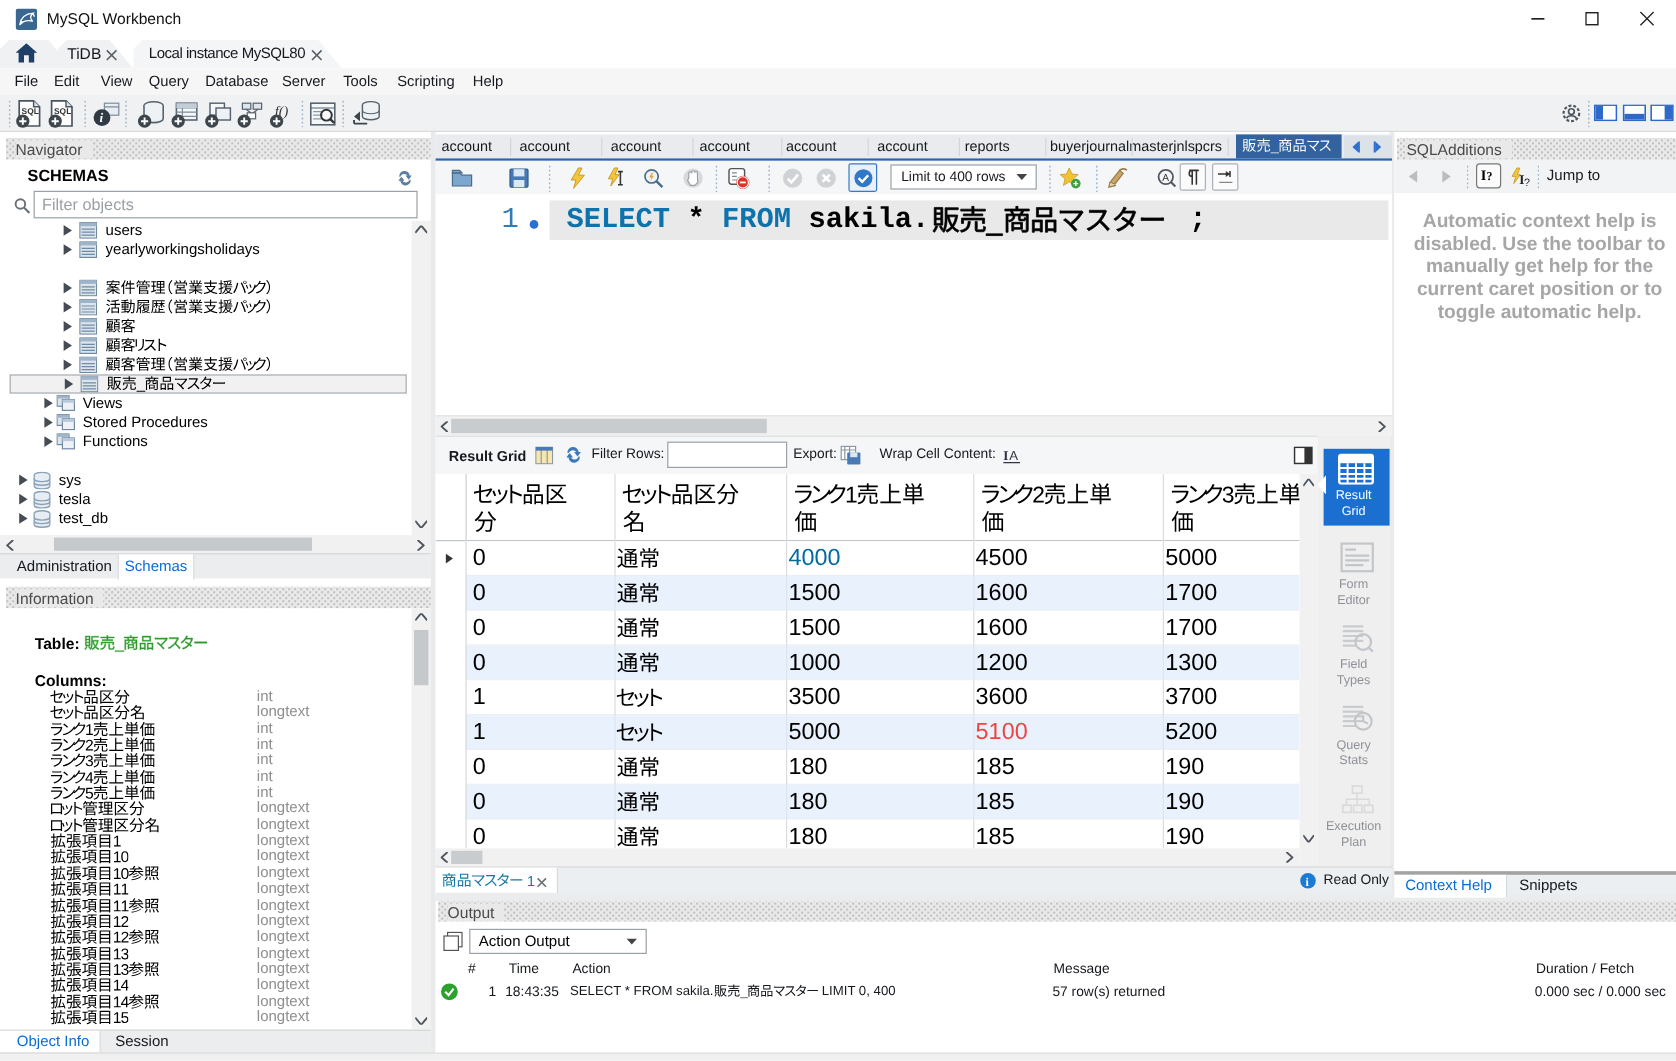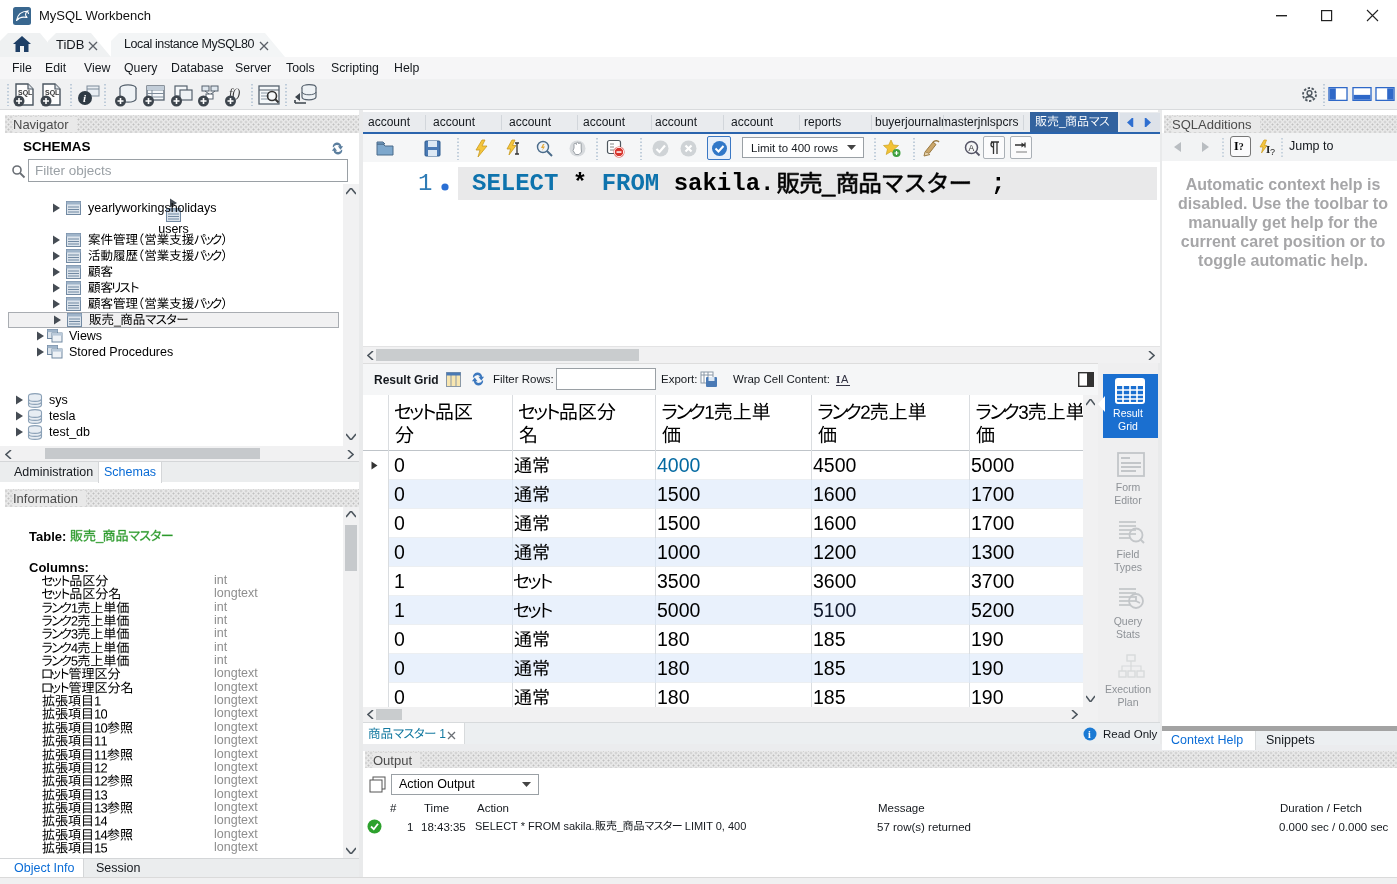--- a/index.html
+++ b/index.html
@@ -166,21 +166,21 @@
 <path d="M3 6 A5 5 0 0 1 13 5 L15 5 L12 9 L9 5 L11 5 A4 4 0 0 0 4 6 Z" fill="#5b7e9e"></path>
 <path d="M14 9 A5 5 0 0 1 4 10 L2 10 L5 6 L8 10 L6 10 A4 4 0 0 0 13 9 Z" fill="#5b7e9e"></path>
 </svg>
 <svg class="ab" style="left:11px;top:31px" width="15" height="15" viewBox="0 0 15 15">
 <circle cx="6" cy="6" r="4" fill="none" stroke="#6a6f75" stroke-width="1.6"></circle>
       <path d="M9 9 L13.5 13.5" stroke="#6a6f75" stroke-width="1.8"></path>
     </svg>
 <div class="ab" style="left:28px;top:26px;width:320px;height:23px;border:1px solid #9aa0a5;background:#fff;font-size:13.5px;color:#9aa0a5;line-height:21px;padding-left:6px">Filter objects</div>
 </div>
 <div class="ab" style="left:0;top:184px;width:342px;height:262px;background:#fff;overflow:hidden">
-<div class="row ab" style="left:8px;top:14px;width:331px;height:16px;flex-direction:column;">
+<div class="row ab" style="left:8px;top:0px;width:331px;height:16px;">
       <div style="width:44px"></div>
       <svg width="9" height="10" viewBox="0 0 9 10" style="flex:none">
         <path d="M1 0.5 L8 5 L1 9.5 Z" fill="#454c54"></path>
       </svg>
       <div style="width:5px"></div>
       <svg width="15" height="14" viewBox="0 0 15 14" style="flex:none">
 <rect x="0.5" y="0.5" width="14" height="13" fill="#dce4ec" stroke="#7189a2"></rect>
 <rect x="0.5" y="0.5" width="14" height="3" fill="#9fb4c9"></rect>
 <path d="M2 6 L13 6 M2 8.5 L13 8.5 M2 11 L13 11" stroke="#7189a2" stroke-width="1"></path>
 </svg>
@@ -368,20 +368,35 @@
       </svg>
       <div style="width:2px"></div>
       <svg width="16" height="14" viewBox="0 0 16 14" style="flex:none">
 <rect x="0.5" y="0.5" width="10" height="9" fill="#dce4ec" stroke="#7189a2"></rect>
 <rect x="0.5" y="0.5" width="10" height="2.6" fill="#9fb4c9"></rect>
 <rect x="5" y="4" width="10" height="9" fill="#eef2f6" stroke="#7189a2"></rect>
 <rect x="5" y="4" width="10" height="2.6" fill="#b9c9d9"></rect>
 </svg>
       <div style="width:6px"></div>
       <span style="font-size:12.5px;color:#000">Stored Procedures</span>
+    </div>
+<div class="row ab" style="left:8px;top:176px;width:331px;height:16px;">
+      <div style="width:28px"></div>
+      <svg width="9" height="10" viewBox="0 0 9 10" style="flex:none">
+        <path d="M1 0.5 L8 5 L1 9.5 Z" fill="#454c54"></path>
+      </svg>
+      <div style="width:2px"></div>
+      <svg width="16" height="14" viewBox="0 0 16 14" style="flex:none">
+<rect x="0.5" y="0.5" width="10" height="9" fill="#dce4ec" stroke="#7189a2"></rect>
+<rect x="0.5" y="0.5" width="10" height="2.6" fill="#9fb4c9"></rect>
+<rect x="5" y="4" width="10" height="9" fill="#eef2f6" stroke="#7189a2"></rect>
+<rect x="5" y="4" width="10" height="2.6" fill="#b9c9d9"></rect>
+</svg>
+      <div style="width:6px"></div>
+      <span style="font-size:12.5px;color:#000">Functions</span>
     </div>
 <div class="row ab" style="left:8px;top:208px;width:331px;height:16px;">
       <div style="width:7px"></div>
       <svg width="9" height="10" viewBox="0 0 9 10" style="flex:none">
         <path d="M1 0.5 L8 5 L1 9.5 Z" fill="#454c54"></path>
       </svg>
       <div style="width:3px"></div>
       <svg width="16" height="15" viewBox="0 0 16 15" style="flex:none">
 <ellipse cx="8" cy="3" rx="6.5" ry="2.4" fill="#e7edf3" stroke="#8ba1b7" stroke-width="1.1"></ellipse>
 <path d="M1.5 3 L1.5 12 A6.5 2.4 0 0 0 14.5 12 L14.5 3" fill="#e7edf3" stroke="#8ba1b7" stroke-width="1.1"></path>
@@ -1104,21 +1119,21 @@
 <div class="ab" style="left:25px;top:201px;width:1px;height:29px;background:#dadde0"></div>
 <span class="ab" style="left:31px;top:206px;font-size:19.5px;line-height:19px;color:#000">1</span>
 <div class="ab" style="left:151px;top:206px">
       <svg class="jp" width="37.8" height="19.8" viewBox="0 -880 2100 1100" fill="#000">
         <use href="#u30bb" x="-80"></use>
         <use href="#u30c3" x="630"></use>
         <use href="#u30c8" x="1260"></use>
       </svg>
     </div>
 <span class="ab" style="left:294px;top:206px;font-size:19.5px;line-height:19px;color:#000">5000</span>
-<span class="ab" style="left:450px;top:206px;font-size:19.5px;line-height:19px;color:#0f172a">5100</span>
+<span class="ab" style="left:450px;top:206px;font-size:19.5px;line-height:19px;color:#ef4444">5100</span>
 <span class="ab" style="left:608px;top:206px;font-size:19.5px;line-height:19px;color:#000">5200</span>
 <div class="ab" style="left:149px;top:201px;width:1px;height:29px;background:#dce6f2"></div>
 <div class="ab" style="left:292px;top:201px;width:1px;height:29px;background:#dce6f2"></div>
 <div class="ab" style="left:448px;top:201px;width:1px;height:29px;background:#dce6f2"></div>
 <div class="ab" style="left:606px;top:201px;width:1px;height:29px;background:#dce6f2"></div>
 
 <div class="ab" style="left:25px;top:230px;width:695px;height:29px;background:#ffffff;border-bottom:1px solid #eceff2"></div>
 <div class="ab" style="left:25px;top:230px;width:1px;height:29px;background:#dadde0"></div>
 <span class="ab" style="left:31px;top:235px;font-size:19.5px;line-height:19px;color:#000">0</span>
 <div class="ab" style="left:151px;top:235px">
@@ -1303,21 +1318,21 @@
       <text x="13" y="16" font-size="9" fill="#222">?</text>
     </svg>
 <svg class="ab" style="left:119px;top:5px" width="3" height="19">
       <line x1="1" y1="0" x2="1" y2="19" stroke="#9db3c8" stroke-dasharray="1.5 2"></line>
     </svg>
 <span class="ab" style="left:127px;top:6px;font-size:12.5px;color:#15191e">Jump to</span>
 </div>
 <div class="ab" style="left:1162px;top:161px;width:235px;height:565px;background:#fff;overflow:hidden">
 <div class="ab" style="left:-54px;top:14px;width:350px;text-align:center;font-size:16px;font-weight:bold;color:#a6a6a8;line-height:19px;white-space:nowrap">Automatic context help is<br>disabled. Use the toolbar to<br>manually get help for the<br>current caret position or to<br>toggle automatic help.</div>
 </div>
-<div class="ab" style="left:1162px;top:726px;width:235px;height:19px;background:#eceff1;border-top:5px solid #a3a3a3;font-size:12.5px">
+<div class="ab" style="left:1162px;top:726px;width:235px;height:19px;background:#eceff1;border-top:3px solid #a3a3a3;font-size:12.5px">
 <div class="ab" style="left:0;top:0;width:94px;height:19px;background:#fff;border-right:1px solid #d7dadc"></div>
 <span class="ab" style="left:9px;top:2px;color:#0a6cd6">Context Help</span>
 <span class="ab" style="left:104px;top:2px;color:#15191e">Snippets</span>
 </div>
 <svg width="0" height="0" style="position:absolute">
     <defs>
       <path id="u30" d="M517.08 -344.23Q517.08 -171.87 456.29 -81.05Q395.50 9.76 276.85 9.76Q158.20 9.76 98.63 -80.56Q39.06 -170.89 39.06 -344.23Q39.06 -521.48 96.92 -609.86Q154.78 -698.24 279.78 -698.24Q401.36 -698.24 459.22 -608.88Q517.08 -519.53 517.08 -344.23ZM427.73 -344.23Q427.73 -493.16 393.31 -560.05Q358.88 -626.95 279.78 -626.95Q198.73 -626.95 163.33 -561.03Q127.92 -495.11 127.92 -344.23Q127.92 -197.75 163.81 -129.88Q199.70 -62.01 277.83 -62.01Q355.46 -62.01 391.60 -131.34Q427.73 -200.68 427.73 -344.23Z"></path>
       <path id="u31" d="M76.17 0.0V-74.70H251.46V-604.00L96.19 -493.16V-576.17L258.78 -687.98H339.84V-74.70H507.32V0.0Z"></path>
       <path id="u32" d="M50.29 0.0V-62.01Q75.19 -119.14 111.08 -162.84Q146.97 -206.54 186.52 -241.94Q226.07 -277.34 264.89 -307.61Q303.71 -337.89 334.96 -368.16Q366.21 -398.43 385.49 -431.64Q404.78 -464.84 404.78 -506.83Q404.78 -563.47 371.58 -594.72Q338.37 -625.97 279.29 -625.97Q223.14 -625.97 186.76 -595.45Q150.39 -564.94 144.04 -509.76L54.19 -518.06Q63.96 -600.58 124.26 -649.41Q184.57 -698.24 279.29 -698.24Q383.30 -698.24 439.20 -649.16Q495.11 -600.09 495.11 -509.76Q495.11 -469.72 476.80 -430.17Q458.49 -390.62 422.36 -351.07Q386.23 -311.52 284.17 -228.51Q228.02 -182.61 194.82 -145.75Q161.62 -108.88 146.97 -74.70H505.85V0.0Z"></path>
       <path id="u33" d="M512.20 -189.94Q512.20 -94.72 451.66 -42.48Q391.11 9.76 278.80 9.76Q174.31 9.76 112.06 -37.35Q49.80 -84.47 38.08 -176.75L128.90 -185.05Q146.48 -62.98 278.80 -62.98Q345.21 -62.98 383.05 -95.70Q420.89 -128.41 420.89 -192.87Q420.89 -249.02 377.68 -280.51Q334.47 -312.01 252.92 -312.01H203.12V-388.18H250.97Q323.24 -388.18 363.03 -419.67Q402.83 -451.17 402.83 -506.83Q402.83 -562.01 370.36 -593.99Q337.89 -625.97 273.92 -625.97Q215.82 -625.97 179.93 -596.19Q144.04 -566.40 138.18 -512.20L49.80 -519.04Q59.57 -603.51 119.87 -650.87Q180.17 -698.24 274.90 -698.24Q378.41 -698.24 435.79 -650.14Q493.16 -602.05 493.16 -516.11Q493.16 -450.19 456.29 -408.93Q419.43 -367.67 349.12 -353.02V-351.07Q426.26 -342.77 469.23 -299.31Q512.20 -255.85 512.20 -189.94Z"></path>

